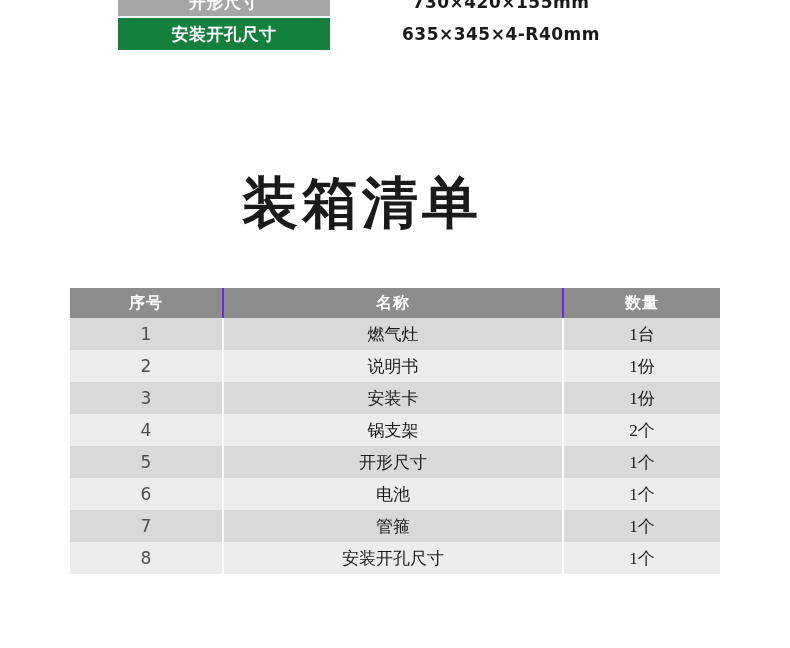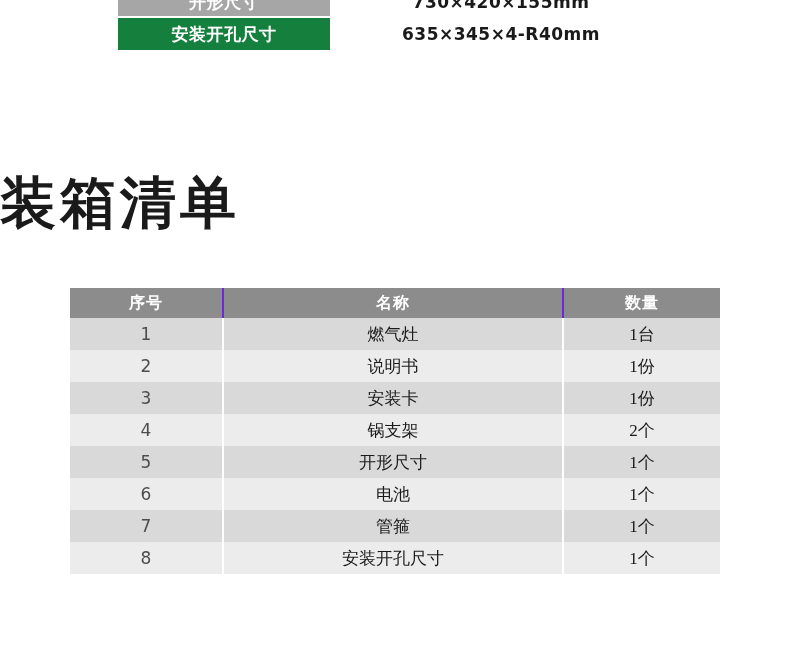--- a/index.html
+++ b/index.html
@@ -54,20 +54,21 @@
     height: 2px;
     background: #ffffff;
   }
 
   
   .heading {
     position: absolute;
     top: 168px;
     left: 0;
     width: 724px;
+    text-align: center;
     font-size: 56px;
     font-weight: bold;
     color: #1a1a1a;
     letter-spacing: 4px;
     line-height: 70px;
   }
 
   
   .packing-wrap {
     position: absolute;

